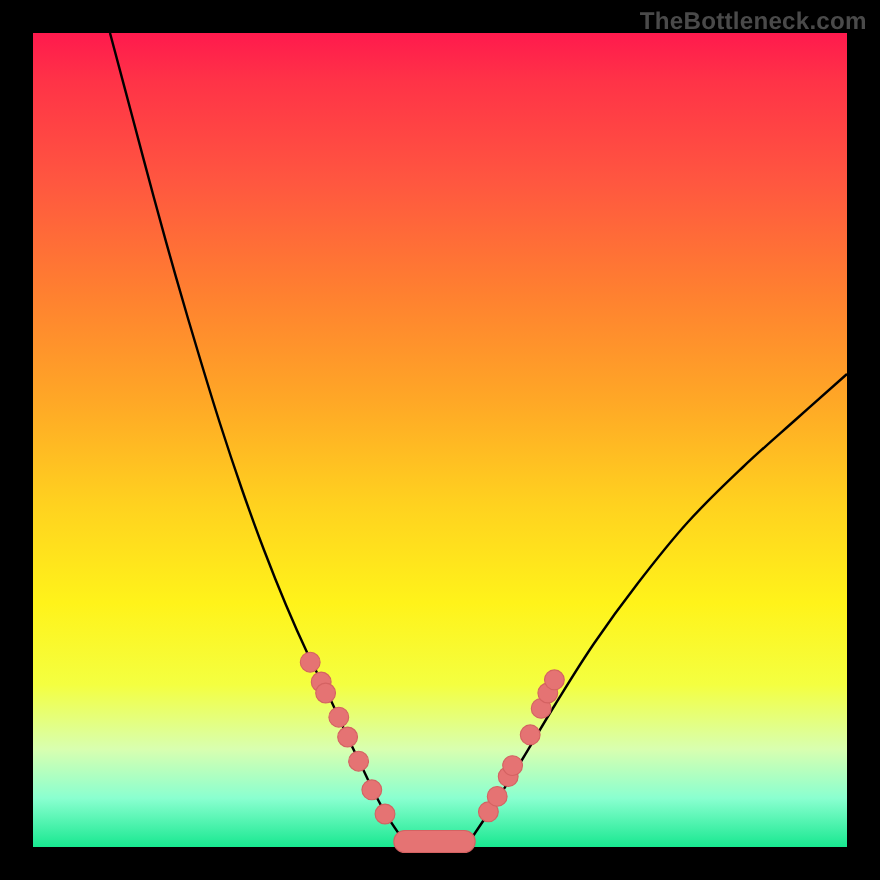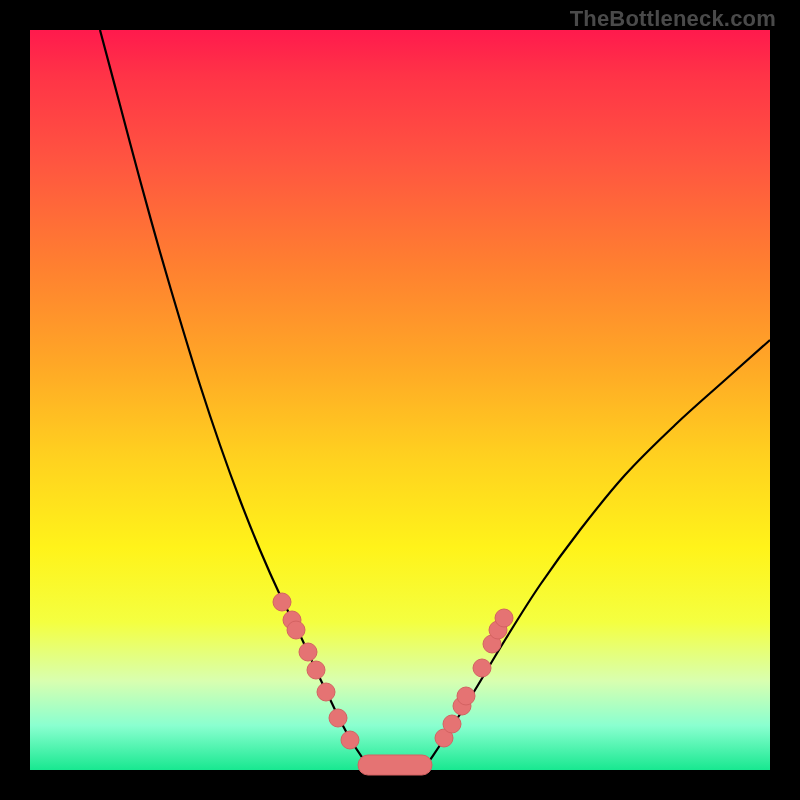--- a/index.html
+++ b/index.html
@@ -27,21 +27,21 @@
       #fff31a 70%,
       #f4ff40 80%,
       #d8ffb0 88%,
       #8affd0 94%,
       #18e890 100%
     );
   }
   .watermark {
     position: absolute;
     top: 6px;
-    right: 24px;
+    right: 12px;
     color: #4a4a4a;
     font-size: 22px;
     font-weight: 600;
     letter-spacing: 0.2px;
     user-select: none;
   }
   svg.plot {
     position: absolute;
     left: 0;
     top: 0;

